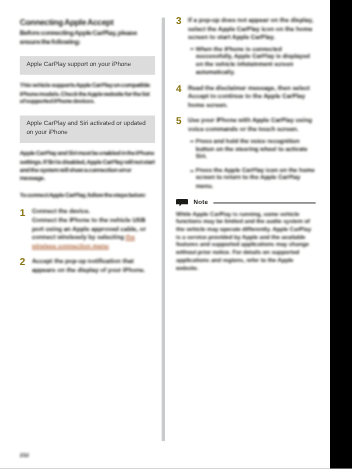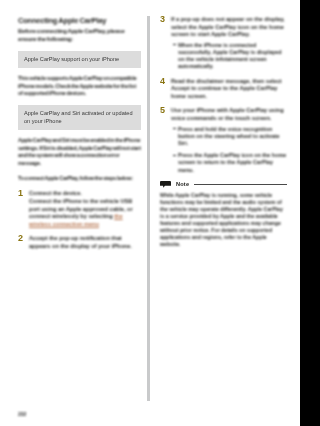--- a/index.html
+++ b/index.html
@@ -106,21 +106,21 @@
 </style>
 </head>
 <body>
 
 <div class="page">
 
   <div class="col-divider"></div>
 
   <div class="col col-left">
 
-    <div class="h1 blur">Connecting Apple CarPlay</div>
+    <div class="h1 blur">Connecting Apple Accept</div>
     <div class="h2 blur">Before connecting Apple CarPlay, please ensure the following:</div>
 
     <div class="greybox">Apple CarPlay support on your iPhone</div>
     <div class="body blur">This vehicle supports Apple CarPlay on compatible iPhone models. Check the Apple website for the list of supported iPhone devices.</div>
 
     <div class="greybox">Apple CarPlay and Siri activated or updated on your iPhone</div>
     <div class="body blur">Apple CarPlay and Siri must be enabled in the iPhone settings. If Siri is disabled, Apple CarPlay will not start and the system will show a connection error message.</div>
 
     <div class="body blur">To connect Apple CarPlay, follow the steps below:</div>
 

